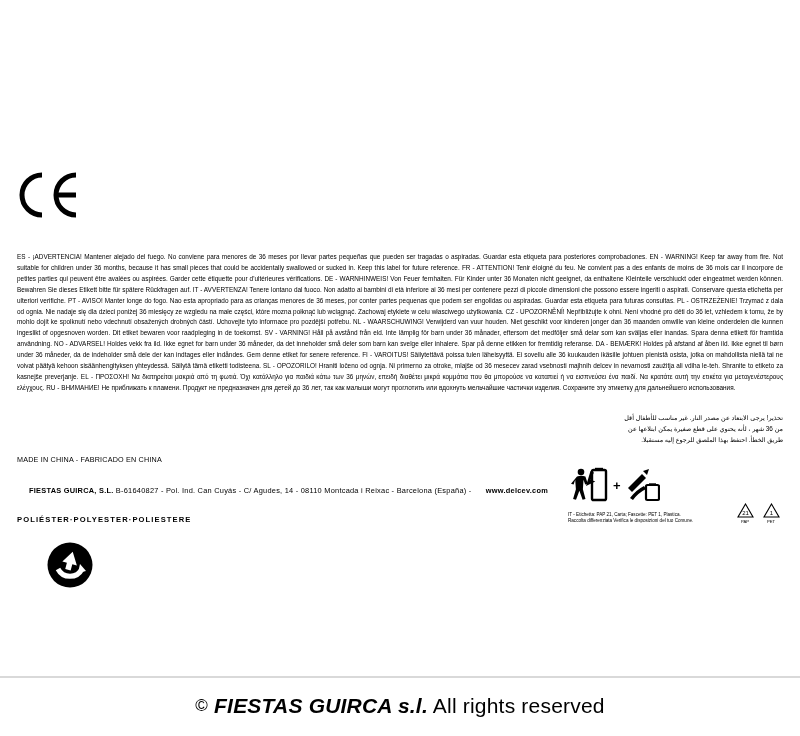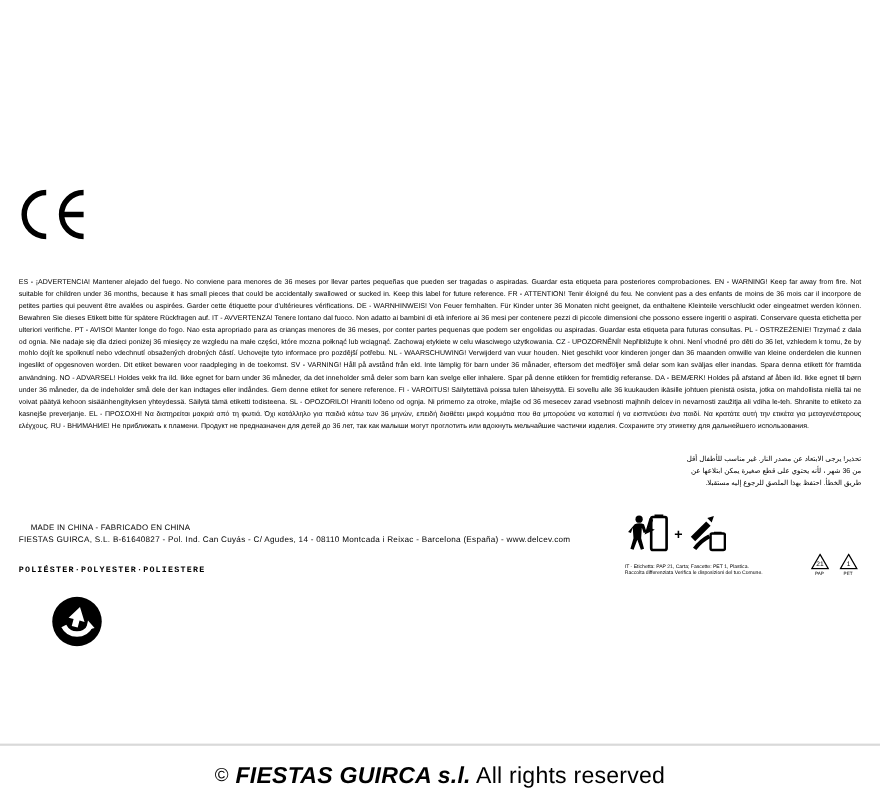--- a/index.html
+++ b/index.html
@@ -33,46 +33,44 @@
     width: 766px;
     font-size: 6.4px;
     line-height: 10.9px;
     text-align: justify;
     letter-spacing: 0.02px;
   }
 
   
   #made-in {
     position: absolute;
-    left: 28px;
+    left: 17px;
     top: 455px;
     font-size: 7.2px;
     letter-spacing: 0.2px;
-    margin-top: 20px;
   }
 
   
   #company-line {
     position: absolute;
     left: 17px;
     top: 486px;
     font-size: 7.4px;
     letter-spacing: 0.25px;
   }
-  #company-line .bold { font-weight: normal; }
+  #company-line .bold { font-weight: bold; margin-left: 12px; }
 
   
   #material-line {
     position: absolute;
     left: 17px;
     top: 515px;
     font-size: 7.6px;
     font-weight: bold;
     letter-spacing: 1.1px;
-    font-family: Liberation Mono, monospace;
   }
 
   
   #recycle-logo {
     position: absolute;
     left: 47px;
     top: 542px;
     width: 46px;
     height: 46px;
   }

